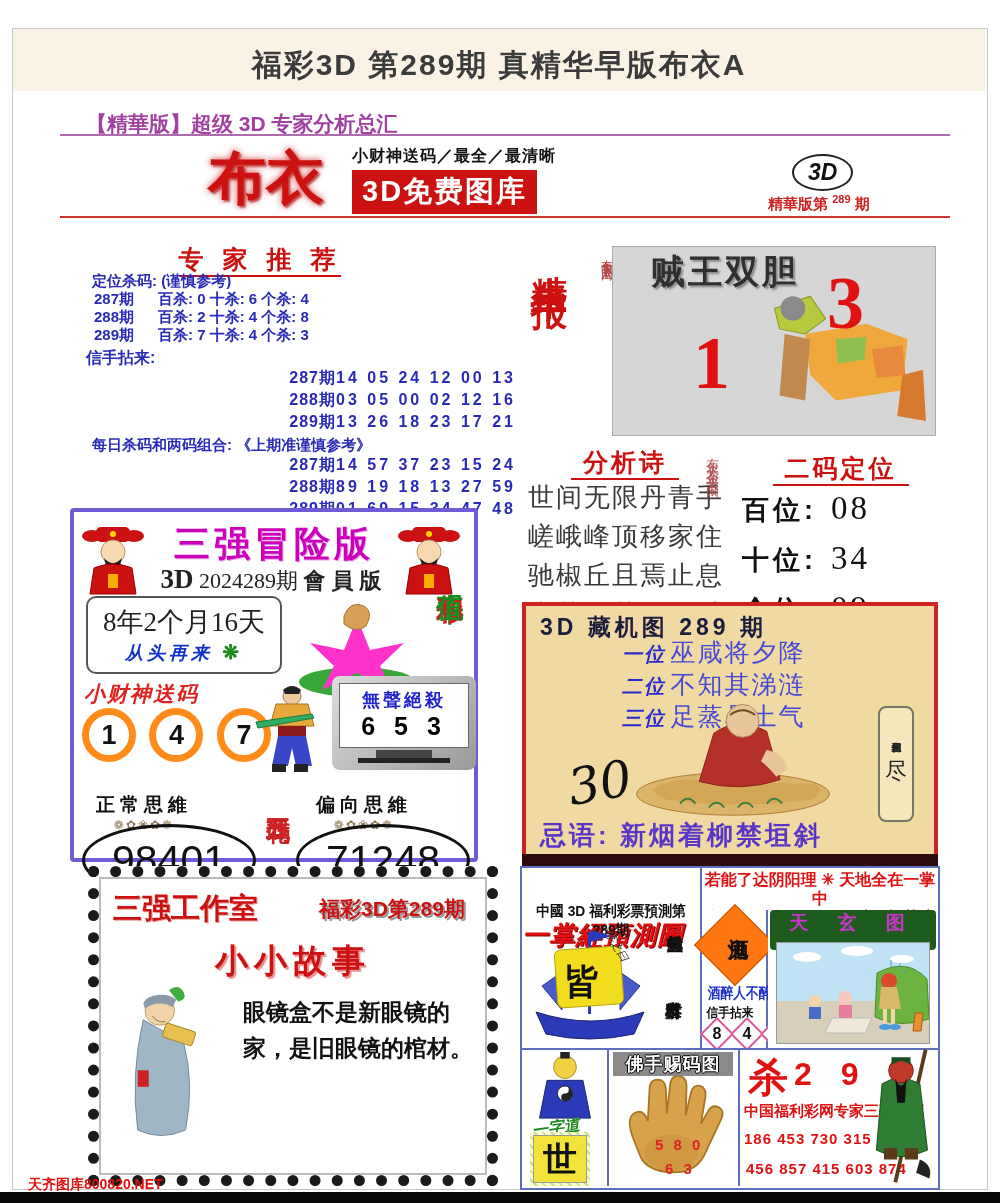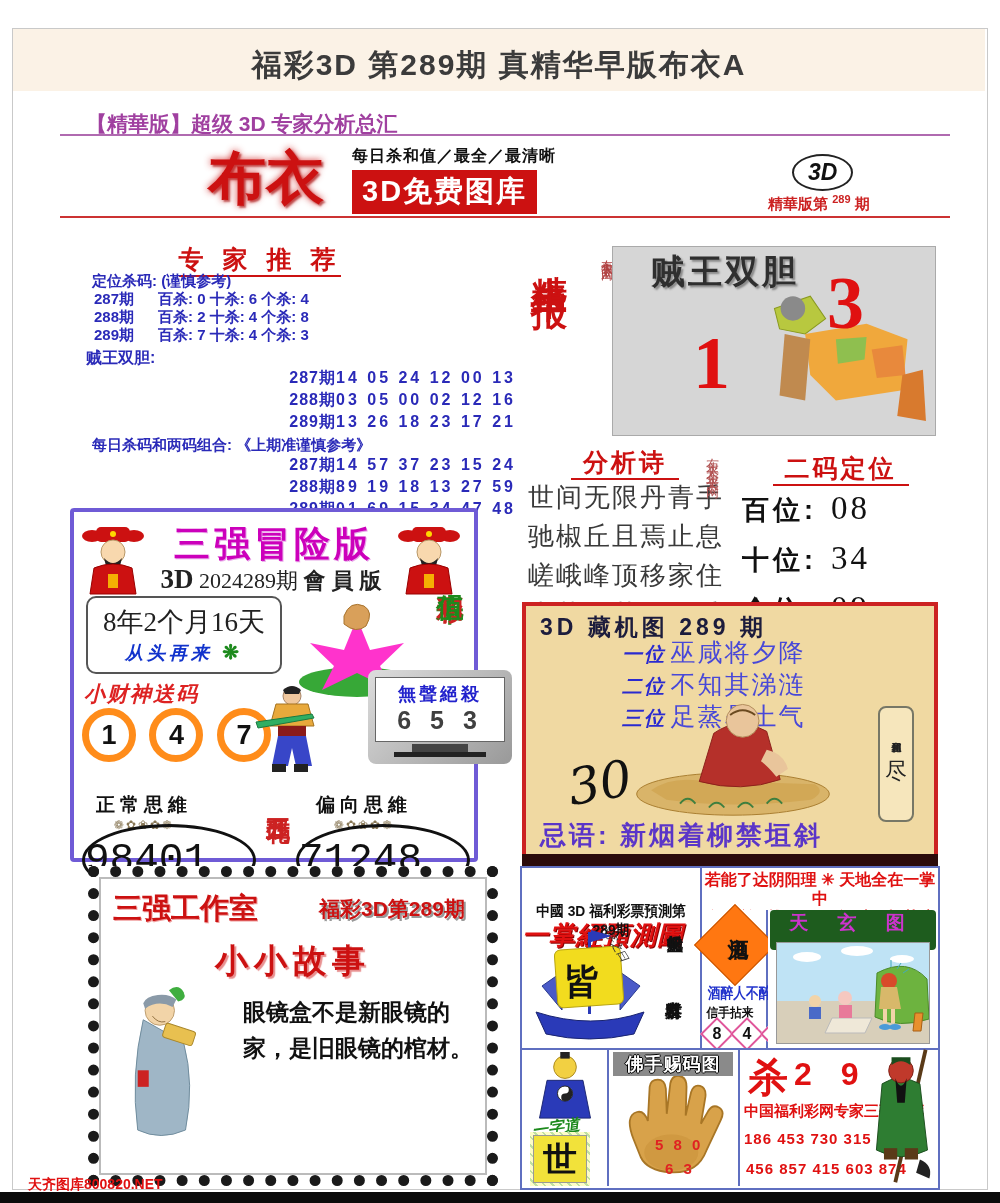--- a/index.html
+++ b/index.html
@@ -42,27 +42,27 @@
   .days{border:2px solid #555;border-radius:10px;text-align:center;background:#fff;}
   .days .d1{font-size:27px;color:#222;padding-top:6px;font-family:"Liberation Serif",serif;}
   .days .d2{font-size:18px;color:#1133cc;font-weight:bold;font-style:italic;letter-spacing:4px;}
   .star-ic{color:#1d8a1d;font-size:20px;font-style:normal;}
   .god-label{color:#dd2222;font-weight:bold;font-style:italic;font-size:21px;letter-spacing:2px;}
   .ncirc{display:inline-block;width:40px;height:40px;border:7px solid #ff8c1a;border-radius:50%;
          background:#fff;text-align:center;line-height:40px;font-size:27px;font-weight:bold;color:#111;margin-right:9px;}
   .tv{background:linear-gradient(135deg,#ddd,#999);border-radius:8px;padding:7px;}
   .tv-screen{background:#fff;border:1px solid #666;text-align:center;padding:4px 2px 6px;}
   .tv-t{color:#2222cc;font-weight:bold;font-size:18px;letter-spacing:3px;}
-  .tv-v{color:#404040;font-size:25px;font-weight:bold;letter-spacing:6px;}
+  .tv-v{color:#000000;font-size:25px;font-weight:bold;letter-spacing:6px;}
   .tv-stand{width:56px;height:8px;background:#444;margin:2px auto 0;}
   .tv-base{width:92px;height:5px;background:#222;margin:0 auto;}
   .think-lab{font-weight:bold;font-size:19px;letter-spacing:5px;color:#111;}
   .flowers{color:#887755;font-size:12px;letter-spacing:2px;}
-  .oval-num{border:3px solid #111;border-radius:50%;
-            font-family:Liberation Mono, monospace;font-size:41px;color:#111;}
+  .oval-num{border:3px solid #111;border-radius:50%;text-align:center;
+            font-family:Liberation Sans, sans-serif;font-size:41px;color:#111;}
   .mid-vert{color:#cc2222;font-weight:bold;font-size:24px;}
   
   .studio{border:11px dotted #1a1a1a;background:#fff;box-shadow:inset 0 0 0 2px #bbb;}
   .st-title{color:#cc1111;font-weight:bold;font-size:29px;font-family:"Liberation Serif",serif;
             text-shadow:1px 1px 0 #f0a0a0;}
   .st-issue{color:#cc1111;font-weight:bold;font-size:21px;text-shadow:2px 2px 0 #999;}
   .st-story-title{color:#cc1111;font-weight:bold;font-size:33px;letter-spacing:6px;
             font-family:"Liberation Serif",serif;text-shadow:2px 2px 1px #e89090;}
   .st-text{font-size:23px;font-weight:bold;color:#111;line-height:1.55;margin-left:8px;}
   
@@ -134,40 +134,40 @@
   <div class="abs frame" style="left:12px;top:28px;width:974px;height:1160px;"></div>
   <div class="abs band" style="left:13px;top:29px;width:972px;height:62px;">
     <h1>福彩3D 第289期 真精华早版布衣A</h1>
   </div>
 
   <div class="abs edition" style="left:86px;top:110px;">【精華版】超级 3D 专家分析总汇</div>
   <div class="abs rule-purple" style="left:60px;top:134px;width:890px;"></div>
 
   <span class="abs buyi" style="left:208px;top:140px;">布衣</span>
   <div class="abs" style="left:352px;top:146px;">
-    <div class="tagline">每日杀和值／最全／最清晰</div>
+    <div class="tagline">小财神送码／最全／最清晰</div>
     <div class="freebox">3D免费图库</div>
   </div>
   <span class="abs oval3d" style="left:792px;top:154px;">3D</span>
   <div class="abs issue-line" style="left:768px;top:193px;">
     <span>精華版第</span>
     <sup>289</sup>
     <span>期</span>
   </div>
   <div class="abs rule-red" style="left:60px;top:216px;width:890px;"></div>
 
   <div class="abs" style="left:90px;top:243px;width:340px;text-align:center;">
     <span class="ex-title">专 家 推 荐</span>
   </div>
   <div class="abs ex" style="left:64px;top:272px;width:452px;">
     <div class="lab">定位杀码: (谨慎参考)</div>
     <div class="r1"><span class="iss">287期</span><span>百杀: 0 十杀: 6 个杀: 4</span></div>
     <div class="r1"><span class="iss">288期</span><span>百杀: 2 十杀: 4 个杀: 8</span></div>
     <div class="r1"><span class="iss">289期</span><span>百杀: 7 十杀: 4 个杀: 3</span></div>
-    <div class="lab" style="font-size:16px;margin-top:5px;padding-left:22px;">贼王双胆:</div>
+    <div class="lab" style="font-size:16px;margin-top:5px;padding-left:22px;">信手拈来:</div>
     <div class="r2"><span class="iss">287期</span><span class="nums">14 05 24 12 00 13</span></div>
     <div class="r2"><span class="iss">288期</span><span class="nums">03 05 00 02 12 16</span></div>
     <div class="r2"><span class="iss">289期</span><span class="nums">13 26 18 23 17 21</span></div>
     <div class="lab" style="margin-top:3px;">每日杀码和两码组合: 《上期准谨慎参考》</div>
     <div class="r2"><span class="iss">287期</span><span class="nums">14 57 37 23 15 24</span></div>
     <div class="r2"><span class="iss">288期</span><span class="nums">89 19 18 13 27 59</span></div>
     <div class="r2"><span class="iss">289期</span><span class="nums">01 69 15 34 47 48</span></div>
   </div>
 
   <div class="abs vert mr-title" style="left:524px;top:248px;height:200px;">精华早报Ⅰ</div>
@@ -185,22 +185,22 @@
     <div class="abs mr-imgtitle" style="left:38px;top:2px;">贼王双胆</div>
     <div class="abs mr-bignum" style="left:80px;top:74px;">1</div>
     <div class="abs mr-bignum" style="left:214px;top:14px;">3</div>
   </div>
 
   <div class="abs" style="left:540px;top:446px;width:170px;text-align:center;">
     <span class="poem-title">分析诗</span>
   </div>
   <div class="abs" style="left:528px;top:478px;">
     <div class="poem-line">世间无限丹青手</div>
+    <div class="poem-line">嵯峨峰顶移家住</div>
     <div class="poem-line">驰椒丘且焉止息</div>
-    <div class="poem-line">嵯峨峰顶移家住</div>
     <div class="poem-line">半落梅花婉娩香</div>
   </div>
   <div class="abs vert poem-side" style="left:703px;top:448px;height:152px;">布衣天布衣天下网</div>
   <div class="abs" style="left:748px;top:452px;width:185px;text-align:center;">
     <span class="tc-title">二码定位</span>
   </div>
   <div class="abs" style="left:742px;top:486px;">
     <div class="tc-row"><span class="tc-lab">百位:</span><span class="tc-val">08</span></div>
     <div class="tc-row"><span class="tc-lab">十位:</span><span class="tc-val">34</span></div>
     <div class="tc-row"><span class="tc-lab">个位:</span><span class="tc-val">09</span></div>
@@ -252,21 +252,21 @@
     <svg class="abs" style="left:180px;top:172px;" width="70" height="95" viewBox="0 0 70 95">
       <circle cx="38" cy="12" r="9" fill="#f0c89e" stroke="#a8866a"></circle>
       <path d="M29 6 q9 -8 18 0 l-2 4 h-14 z" fill="#222"></path>
       <path d="M22 20 h32 l6 22 h-44 z" fill="#e8a93c" stroke="#a5731f"></path>
       <rect x="24" y="42" width="28" height="10" fill="#8a1a1a"></rect>
       <path d="M24 52 h28 l6 30 h-16 l-4 -18 l-4 18 h-16 z" fill="#3846c8"></path>
       <rect x="18" y="80" width="14" height="8" fill="#222"></rect>
         <rect x="40" y="80" width="14" height="8" fill="#222"></rect>
       <polygon points="2,38 58,30 60,34 4,44" fill="#2fae62" stroke="#1a7a40"></polygon>
     </svg>
-    <div class="abs tv" style="left:258px;top:158px;width:130px;margin-left:36px;">
+    <div class="abs tv" style="left:258px;top:164px;width:130px;">
       <div class="tv-screen">
         <div class="tv-t">無聲絕殺</div>
         <div class="tv-v">6 5 3</div>
       </div>
       <div class="tv-stand"></div>
       <div class="tv-base"></div>
     </div>
     <div class="abs" style="left:22px;top:280px;text-align:center;">
       <div class="think-lab">正常思維</div>
       <div class="flowers">❁✿❀✿❁</div>

